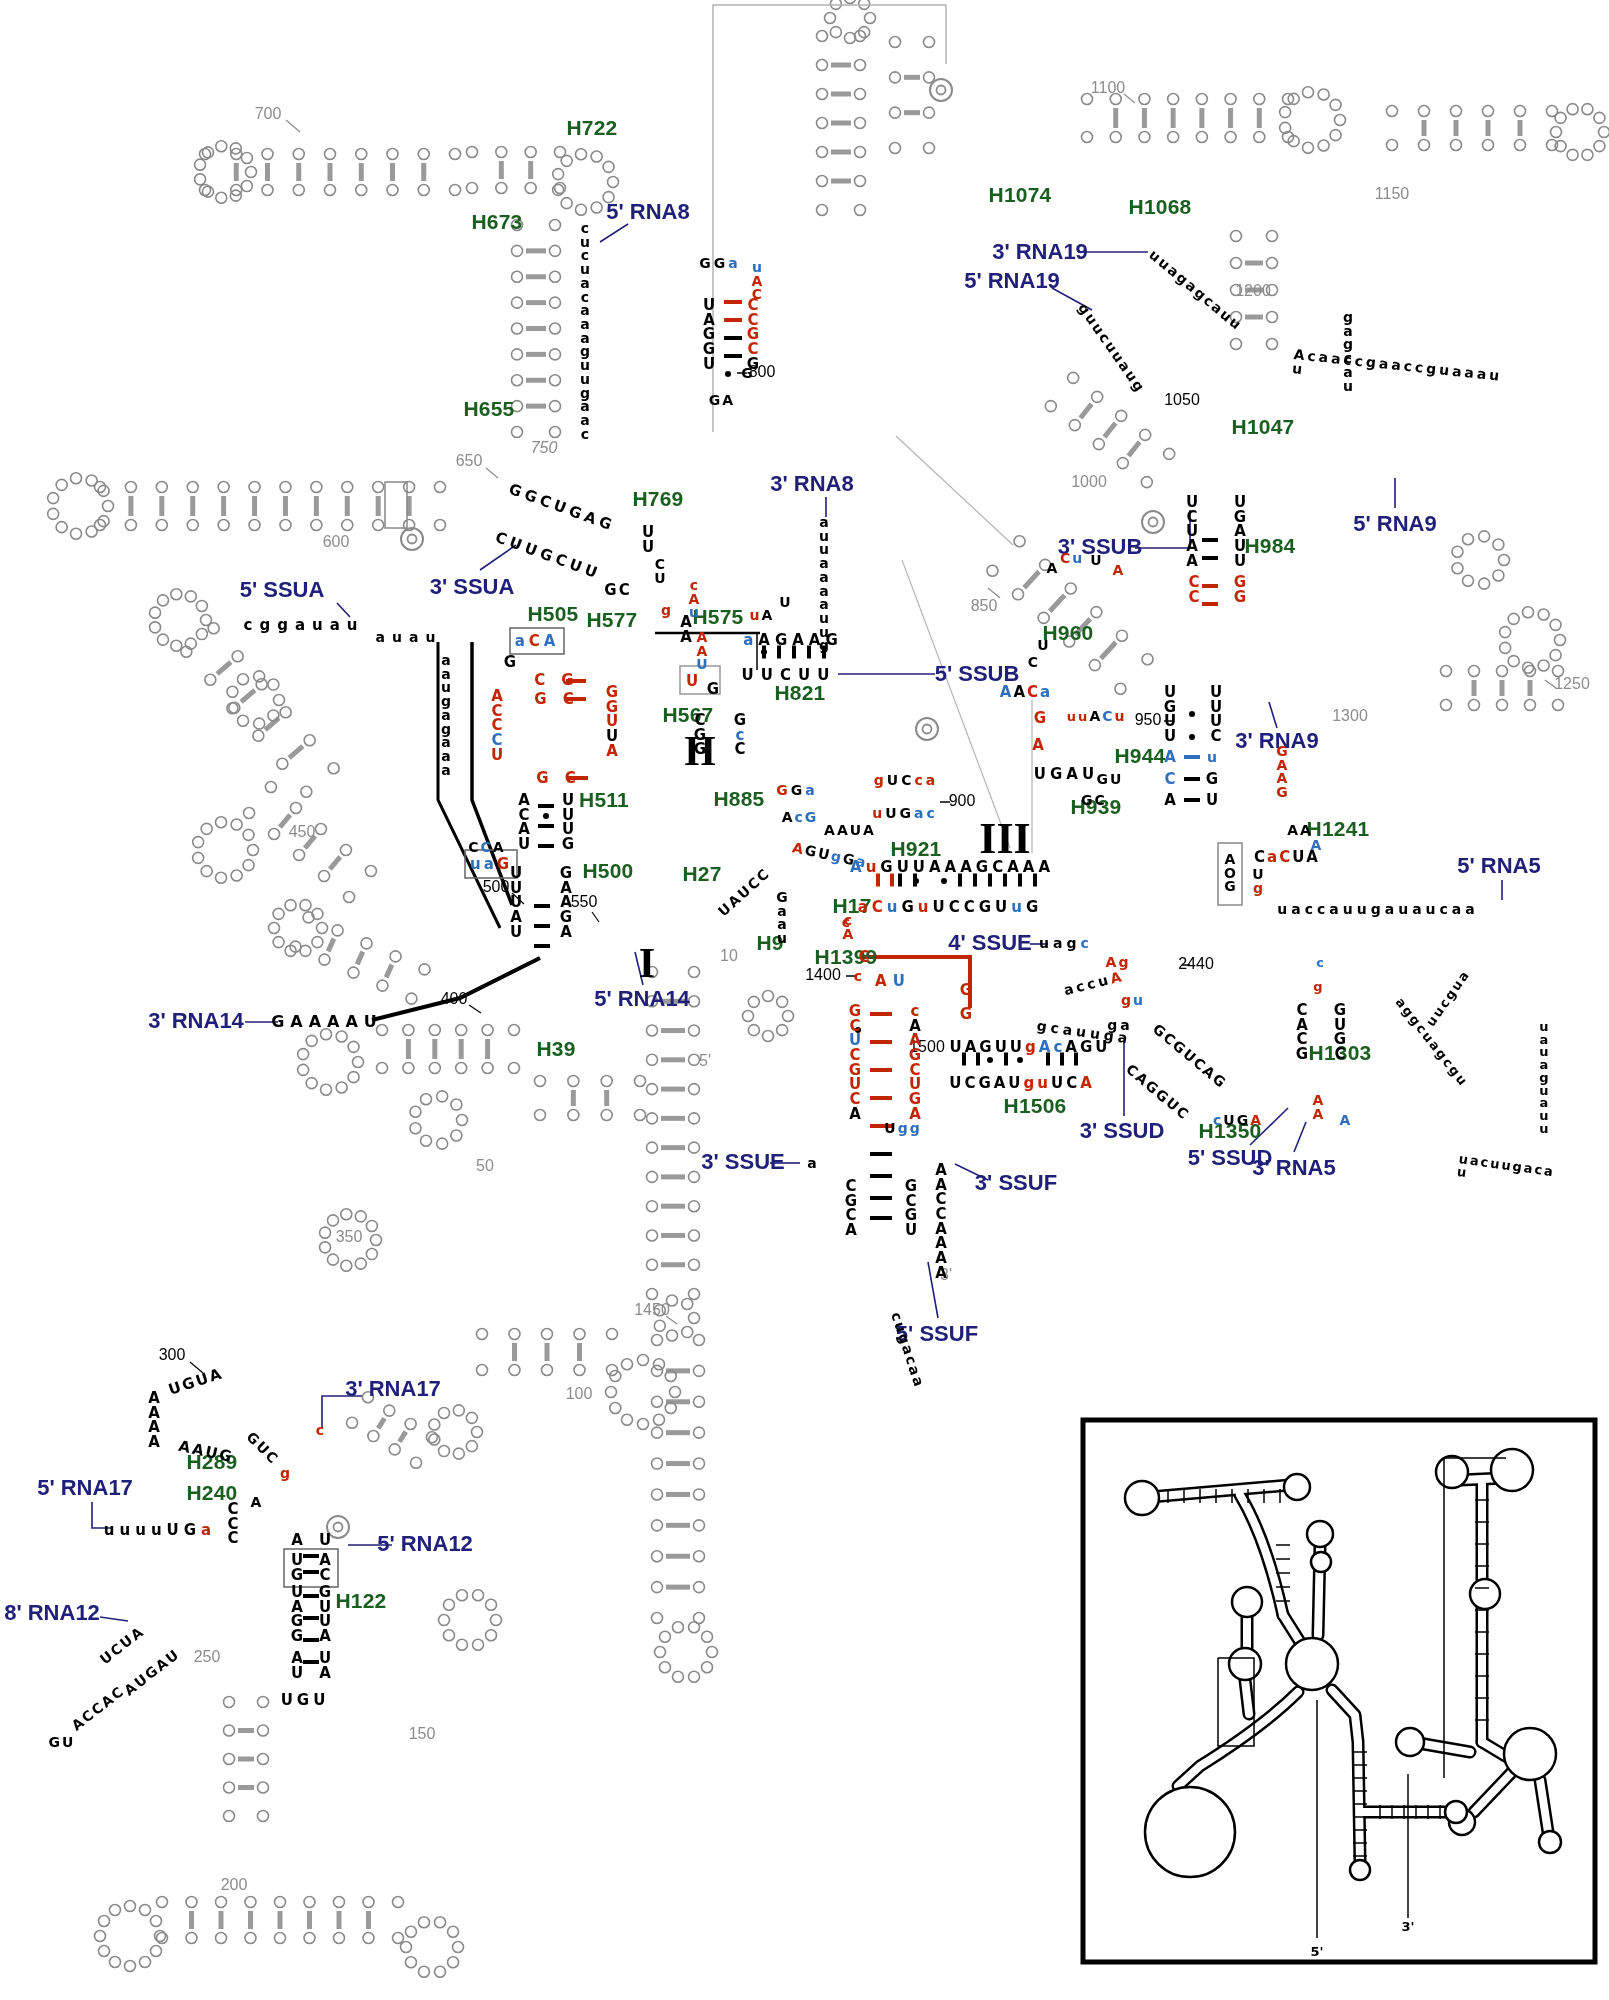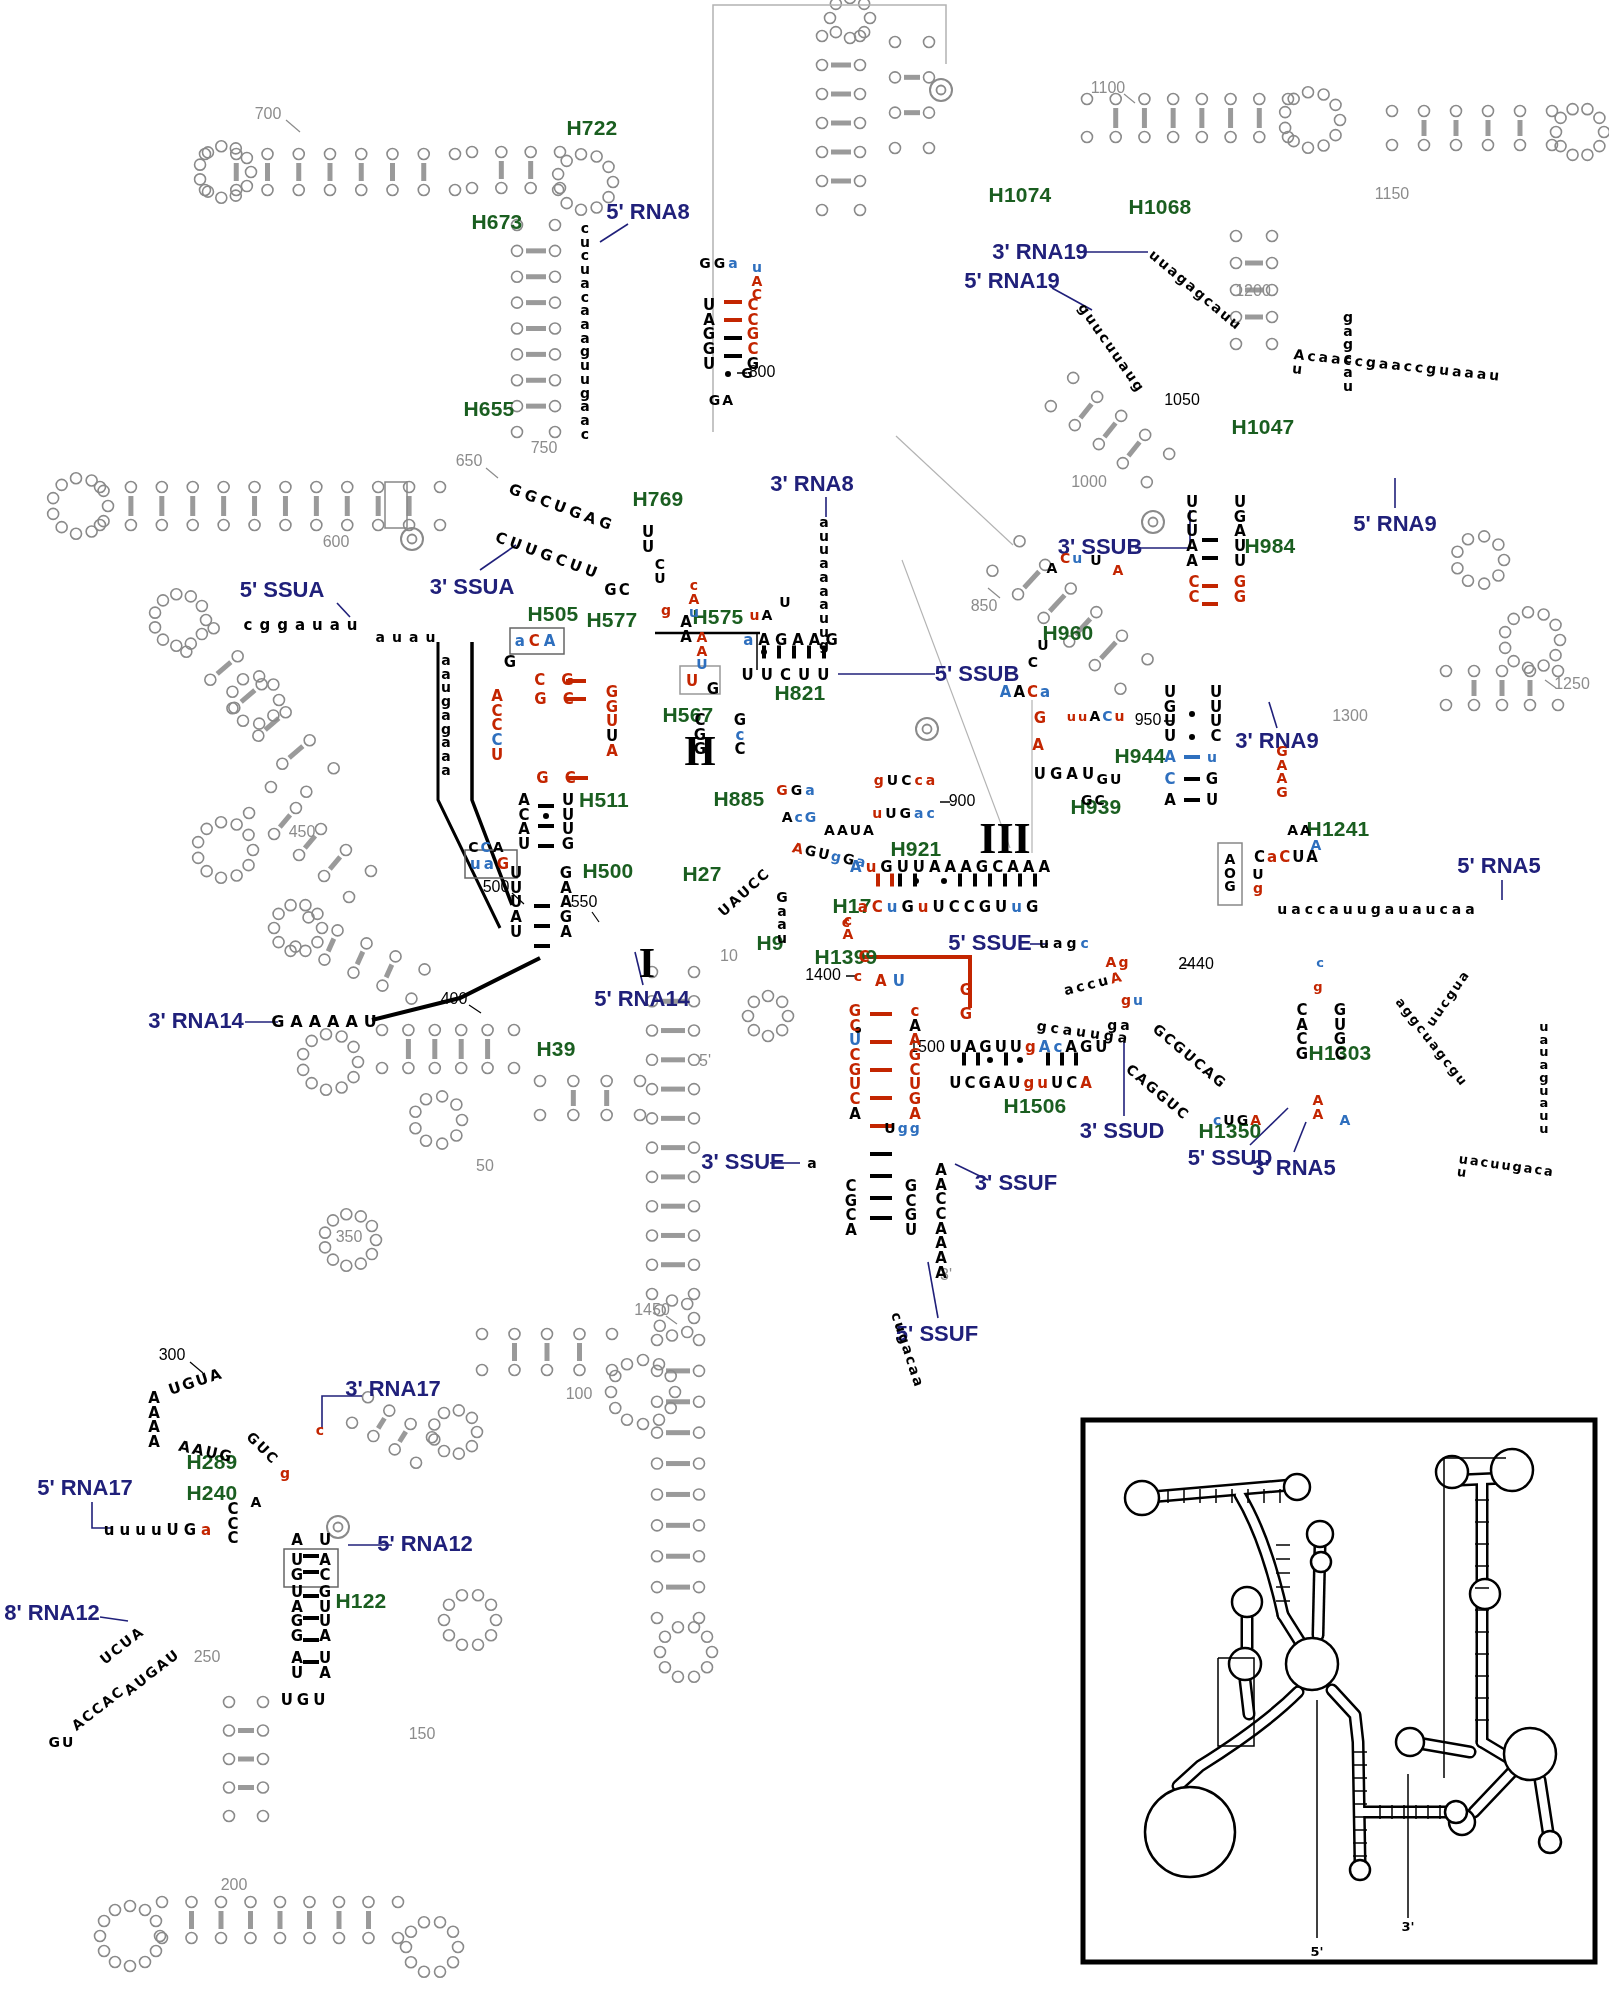--- a/index.html
+++ b/index.html
@@ -925,32 +925,32 @@
     <div class="lab fl" style="left: 977px; top: 674px;">5' SSUB</div>
     <div class="lab fl" style="left: 1100px; top: 547px;">3' SSUB</div>
     <div class="lab fl" style="left: 1040px; top: 252px;">3' RNA19</div>
     <div class="lab fl" style="left: 1012px; top: 281px;">5' RNA19</div>
     <div class="lab fl" style="left: 1395px; top: 524px;">5' RNA9</div>
     <div class="lab fl" style="left: 1277px; top: 741px;">3' RNA9</div>
     <div class="lab fl" style="left: 1499px; top: 866px;">5' RNA5</div>
     <div class="lab fl" style="left: 1294px; top: 1168px;">3' RNA5</div>
     <div class="lab fl" style="left: 1230px; top: 1158px;">5' SSUD</div>
     <div class="lab fl" style="left: 1122px; top: 1131px;">3' SSUD</div>
-    <div class="lab fl" style="left: 990px; top: 943px;">5' SSUE</div>
+    <div class="lab fl" style="left: 990px; top: 943px;">4' SSUE</div>
     <div class="lab fl" style="left: 743px; top: 1162px;">3' SSUE</div>
     <div class="lab fl" style="left: 1016px; top: 1183px;">3' SSUF</div>
     <div class="lab fl" style="left: 937px; top: 1334px;">5' SSUF</div>
     <div class="lab fl" style="left: 196px; top: 1021px;">3' RNA14</div>
     <div class="lab fl" style="left: 642px; top: 999px;">5' RNA14</div>
     <div class="lab fl" style="left: 393px; top: 1389px;">3' RNA17</div>
     <div class="lab fl" style="left: 85px; top: 1488px;">5' RNA17</div>
     <div class="lab fl" style="left: 425px; top: 1544px;">5' RNA12</div>
     <div class="lab fl" style="left: 52px; top: 1613px;">8' RNA12</div>
     <div class="lab pos" style="left: 268px; top: 114px;">700</div>
-    <div class="lab pos" style="left: 544px; top: 448px;">750</div>
+    <div class="lab pos" style="left: 544px; top: 448px; font-style: italic;">750</div>
     <div class="lab pos" style="left: 469px; top: 461px;">650</div>
     <div class="lab pos" style="left: 336px; top: 542px;">600</div>
     <div class="lab pos k" style="left: 762px; top: 372px;">800</div>
     <div class="lab pos" style="left: 984px; top: 606px;">850</div>
     <div class="lab pos k" style="left: 962px; top: 801px;">900</div>
     <div class="lab pos k" style="left: 1148px; top: 720px;">950</div>
     <div class="lab pos" style="left: 1089px; top: 482px;">1000</div>
     <div class="lab pos k" style="left: 1182px; top: 400px;">1050</div>
     <div class="lab pos" style="left: 1108px; top: 88px;">1100</div>
     <div class="lab pos" style="left: 1392px; top: 194px;">1150</div>

